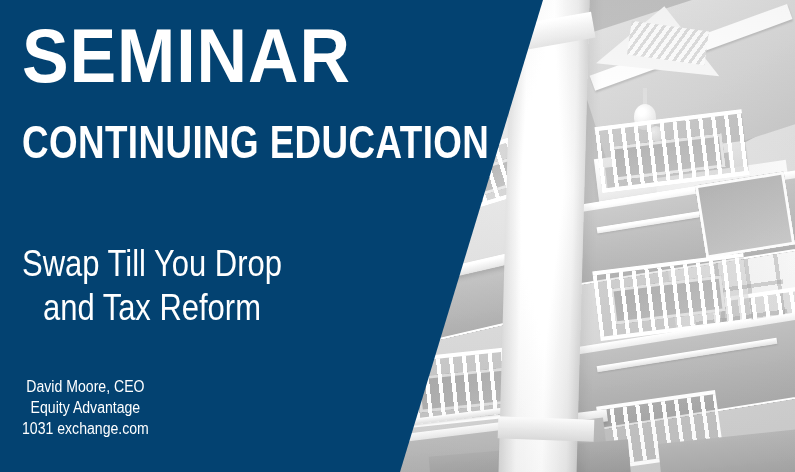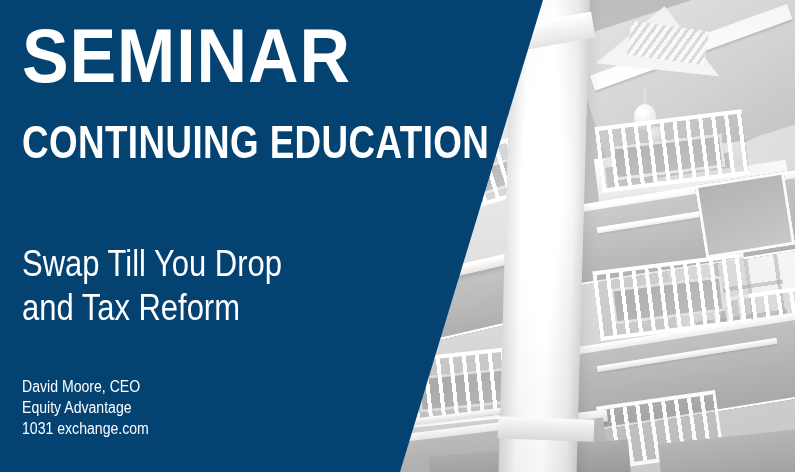--- a/index.html
+++ b/index.html
@@ -7,20 +7,21 @@
     padding: 0;
     background: #ffffff;
   }
   #banner {
     position: relative;
     width: 795px;
     height: 472px;
     overflow: hidden;
     font-family: "Liberation Sans", sans-serif;
     background: #c9cbcd;
+    text-align: center;
   }
 
   
   #photo-layer {
     position: absolute;
     inset: 0;
     overflow: hidden;
     filter: grayscale(100%) contrast(104%) brightness(104%);
   }
   .ph { position: absolute; }

